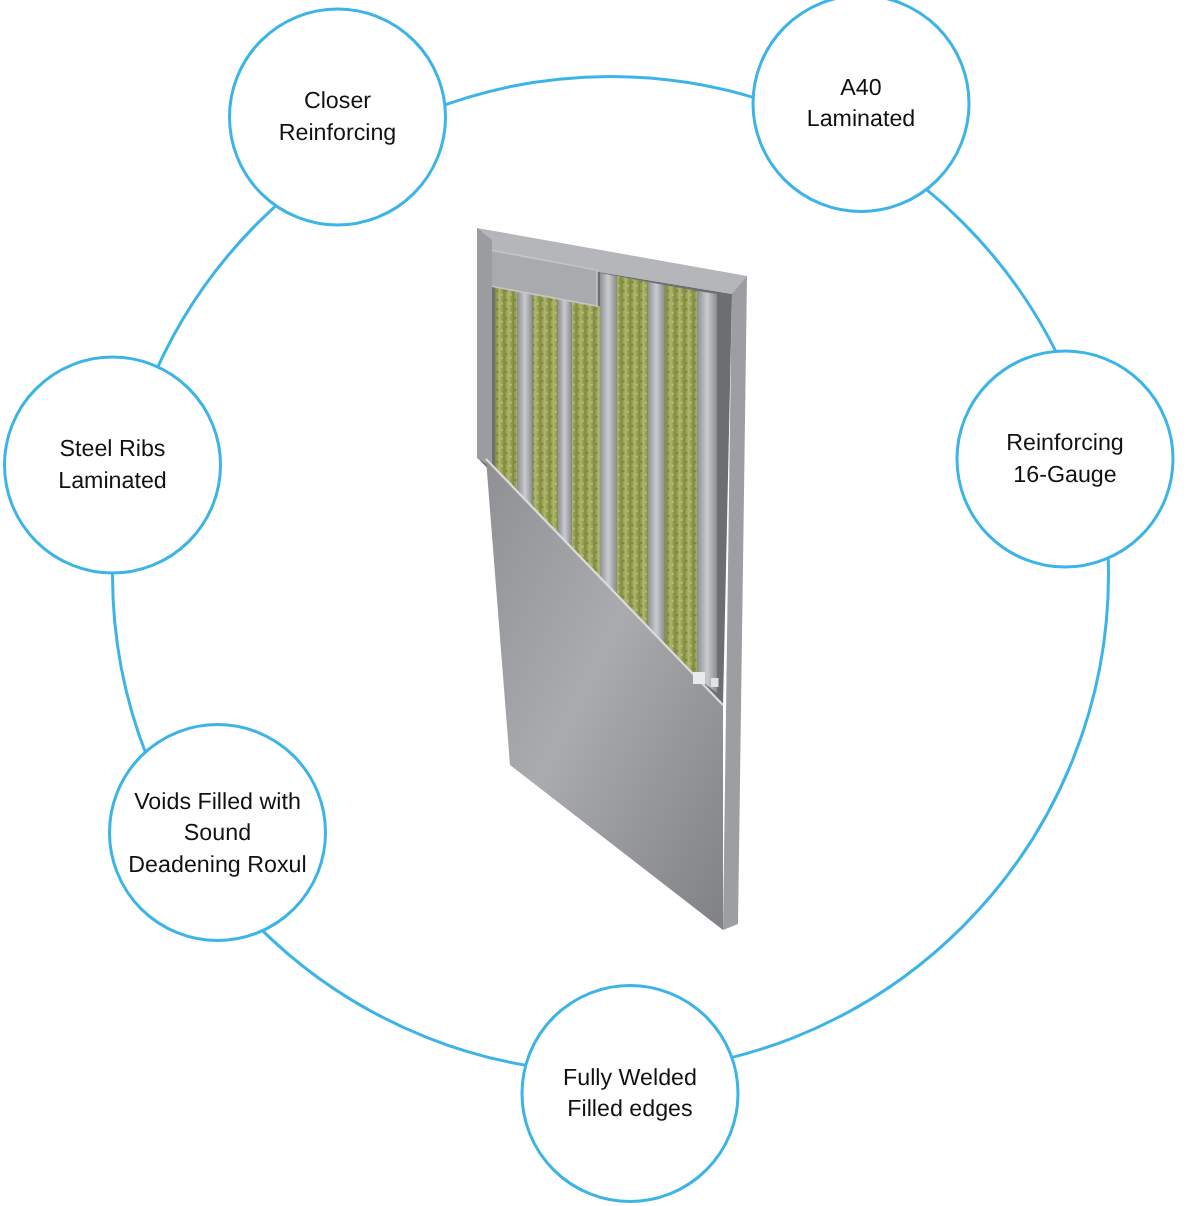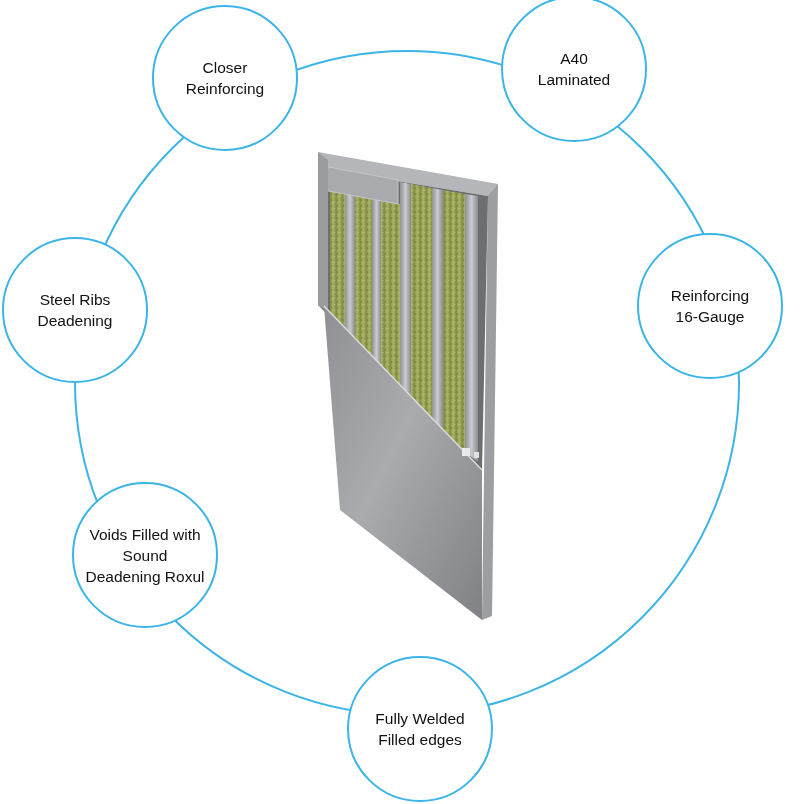--- a/index.html
+++ b/index.html
@@ -89,15 +89,15 @@
     <span class="node-label">Fully Welded
 Filled edges</span>
   </div>
   <div class="node" style="left:72px;top:482px;align-items:center;">
     <span class="node-label">Voids Filled with
 Sound
 Deadening Roxul</span>
   </div>
   <div class="node" style="left:2px;top:237px;">
     <span class="node-label">Steel Ribs
-Deadening</span>
+Laminated</span>
   </div>
 </div>
 
 </body></html>

